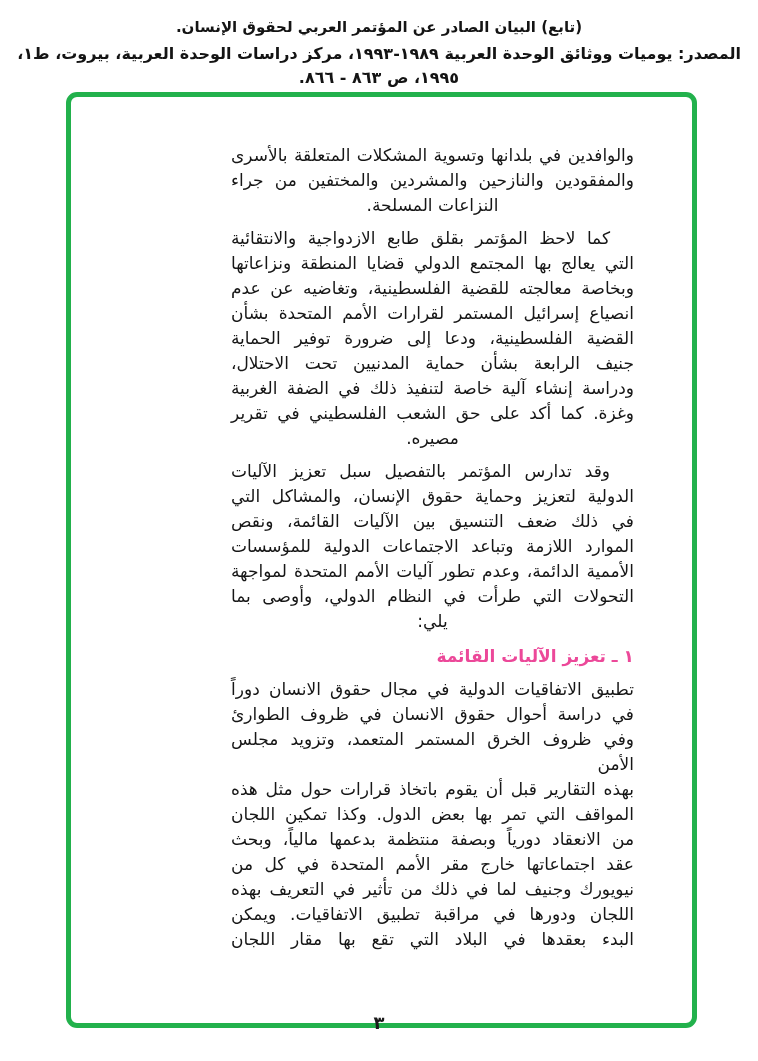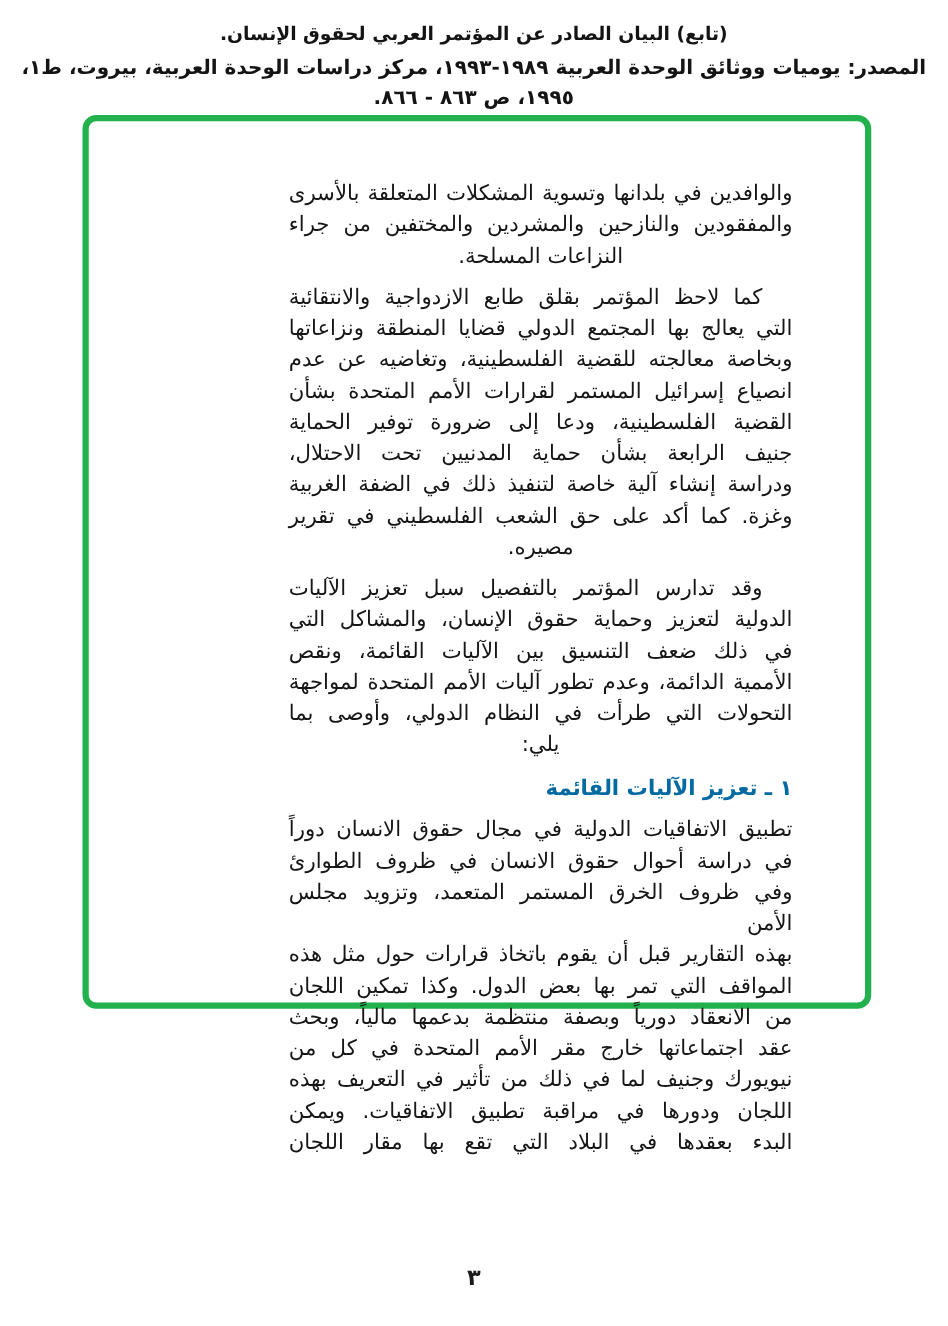--- a/index.html
+++ b/index.html
@@ -35,21 +35,21 @@
     line-height: 24px;
     margin-top: 2px;
   }
 
   
   .content-frame {
     position: absolute;
     top: 92px;
     left: 66px;
     width: 631px;
-    height: 715px;
+    height: 936px;
     border: 5px solid #737373;
     border-radius: 11px;
     background: #ffffff;
   }
   .document-body {
     position: absolute;
     top: 46px;
     right: 58px;
     width: 403px;
     direction: rtl;
@@ -68,21 +68,21 @@
   }
   .text-line.first-indented { padding-right: 24px; }
   .text-line.last-center { text-align-last: center; }
   .text-line.last-justify { text-align-last: justify; }
   .section-heading {
     font-size: 17px;
     font-weight: bold;
     line-height: 25px;
     text-align: right;
     margin: 10px 0 8px 0;
-    color: #0369a1;
+    color: #ec4899;
   }
 
   
   .page-footer {
     position: absolute;
     top: 1012px;
     left: 0;
     width: 758px;
     text-align: center;
   }
@@ -112,20 +112,21 @@
       <div class="text-line">انصياع إسرائيل المستمر لقرارات الأمم المتحدة بشأن</div>
       <div class="text-line">القضية الفلسطينية، ودعا إلى ضرورة توفير الحماية</div>
       <div class="text-line">جنيف الرابعة بشأن حماية المدنيين تحت الاحتلال،</div>
       <div class="text-line">ودراسة إنشاء آلية خاصة لتنفيذ ذلك في الضفة الغربية</div>
       <div class="text-line">وغزة. كما أكد على حق الشعب الفلسطيني في تقرير</div>
       <div class="text-line last-center">مصيره.</div>
       <div class="paragraph"></div>
       <div class="text-line first-indented">وقد تدارس المؤتمر بالتفصيل سبل تعزيز الآليات</div>
       <div class="text-line">الدولية لتعزيز وحماية حقوق الإنسان، والمشاكل التي</div>
       <div class="text-line">في ذلك ضعف التنسيق بين الآليات القائمة، ونقص</div>
+      <div class="text-line">الموارد اللازمة وتباعد الاجتماعات الدولية للمؤسسات</div>
       <div class="text-line">الأممية الدائمة، وعدم تطور آليات الأمم المتحدة لمواجهة</div>
       <div class="text-line">التحولات التي طرأت في النظام الدولي، وأوصى بما</div>
       <div class="text-line last-center">يلي:</div>
       <div class="paragraph"></div>
       <div class="section-heading">١ ـ تعزيز الآليات القائمة</div>
       <div class="text-line">تطبيق الاتفاقيات الدولية في مجال حقوق الانسان دوراً</div>
       <div class="text-line">في دراسة أحوال حقوق الانسان في ظروف الطوارئ</div>
       <div class="text-line">وفي ظروف الخرق المستمر المتعمد، وتزويد مجلس الأمن</div>
       <div class="text-line">بهذه التقارير قبل أن يقوم باتخاذ قرارات حول مثل هذه</div>
       <div class="text-line">المواقف التي تمر بها بعض الدول. وكذا تمكين اللجان</div>

